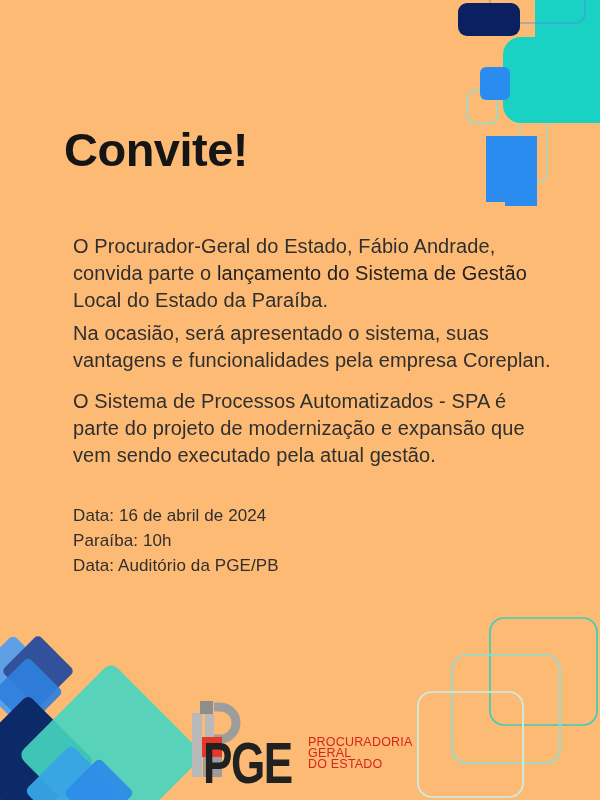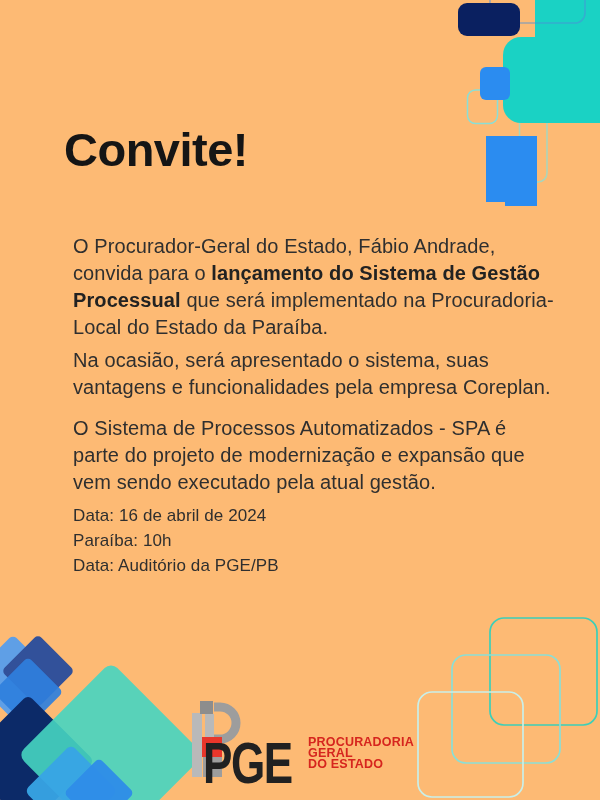--- a/index.html
+++ b/index.html
@@ -17,35 +17,35 @@
   .title{
     position:absolute;left:64px;top:122px;margin:0;
     font-size:47px;font-weight:700;letter-spacing:-0.5px;color:#151515;
   }
   .body-text{
     position:absolute;left:73px;top:233px;width:490px;
     font-size:20px;line-height:27px;letter-spacing:0.1px;color:#2f2f2f;
   }
   .para{margin:0 0 6px 0;}
   .para:nth-child(2){margin-bottom:14px;}
-  .para .b{font-weight:700;color:#222;}
+  .para .b{font-weight:400;color:#222;}
   .details{
     position:absolute;left:73px;top:503px;
     font-size:17px;line-height:25px;letter-spacing:0.1px;color:#2f2f2f;
   }
   .logo{position:absolute;left:181px;top:696px;width:245px;height:96px;}
   .logo-glyph{position:absolute;left:0;top:4px;}
   .pge{
     position:absolute;left:22px;top:38px;
     font-size:58px;line-height:58px;font-weight:700;color:#212121;
     transform:scaleX(0.76);transform-origin:left top;letter-spacing:-2px;
   }
   .logo-lines{
     position:absolute;left:127px;top:41px;
-    font-size:12.5px;line-height:10.8px;font-weight:700;
+    font-size:12.5px;line-height:10.8px;font-weight:400;
     color:var(--red);letter-spacing:0.2px;white-space:nowrap;
   }
 
   
   .f-teal{fill:var(--teal);}   .s-teal{stroke:var(--teal);fill:none;}
   .f-blue{fill:var(--blue);}   .f-navy{fill:var(--navy);}
   .f-mint{fill:var(--mint);}   .f-steel{fill:var(--steel);}
   .f-lblue{fill:var(--lightblue);} .f-blue2{fill:var(--blue2);}
   .f-sky{fill:var(--sky);}     .f-bblue{fill:var(--brightblue);}
   .f-navy2{fill:var(--navy2);}
@@ -71,22 +71,21 @@
     <rect class="f-blue" x="480" y="67" width="30" height="33" rx="6"></rect>
     <rect class="f-blue" x="486" y="136" width="51" height="66"></rect>
     <rect class="f-blue" x="505" y="140" width="32" height="66"></rect>
   </svg>
 
   <h1 class="title">Convite!</h1>
 
   <div class="body-text" id="paragraphs">
       <div class="para">
         <div><span> O Procurador-Geral do Estado, Fábio Andrade,</span></div>
-        <div><span>convida para o </span><span class="b">lançamento do Sistema de Gestão</span></div>
-        <div><span class="b">Processual</span><span> que será implementado na Procuradoria-</span></div>
+        <div><span>convida parte o </span><span class="b">lançamento do Sistema de Gestão</span></div>
         <div><span>Local do Estado da Paraíba.</span></div>
       </div>
       <div class="para">
         <div><span>Na ocasião, será apresentado o sistema, suas</span></div>
         <div><span>vantagens e funcionalidades pela empresa Coreplan.</span></div>
       </div>
       <div class="para">
         <div><span> O Sistema de Processos Automatizados - SPA é</span></div>
         <div><span>parte do projeto de modernização e expansão que</span></div>
         <div><span>vem sendo executado pela atual gestão.</span></div>

